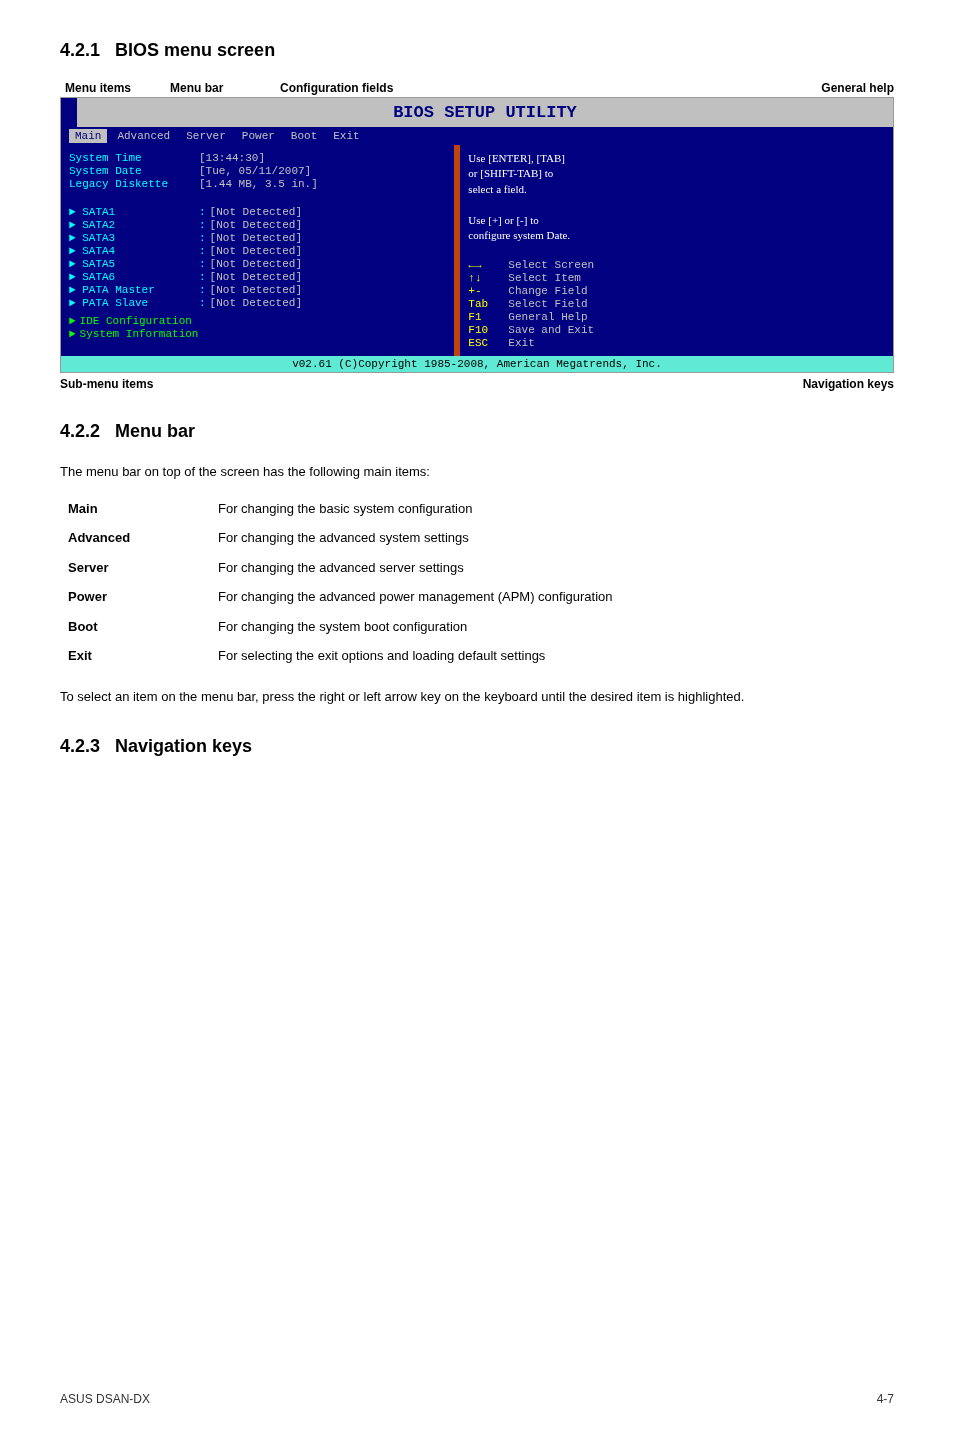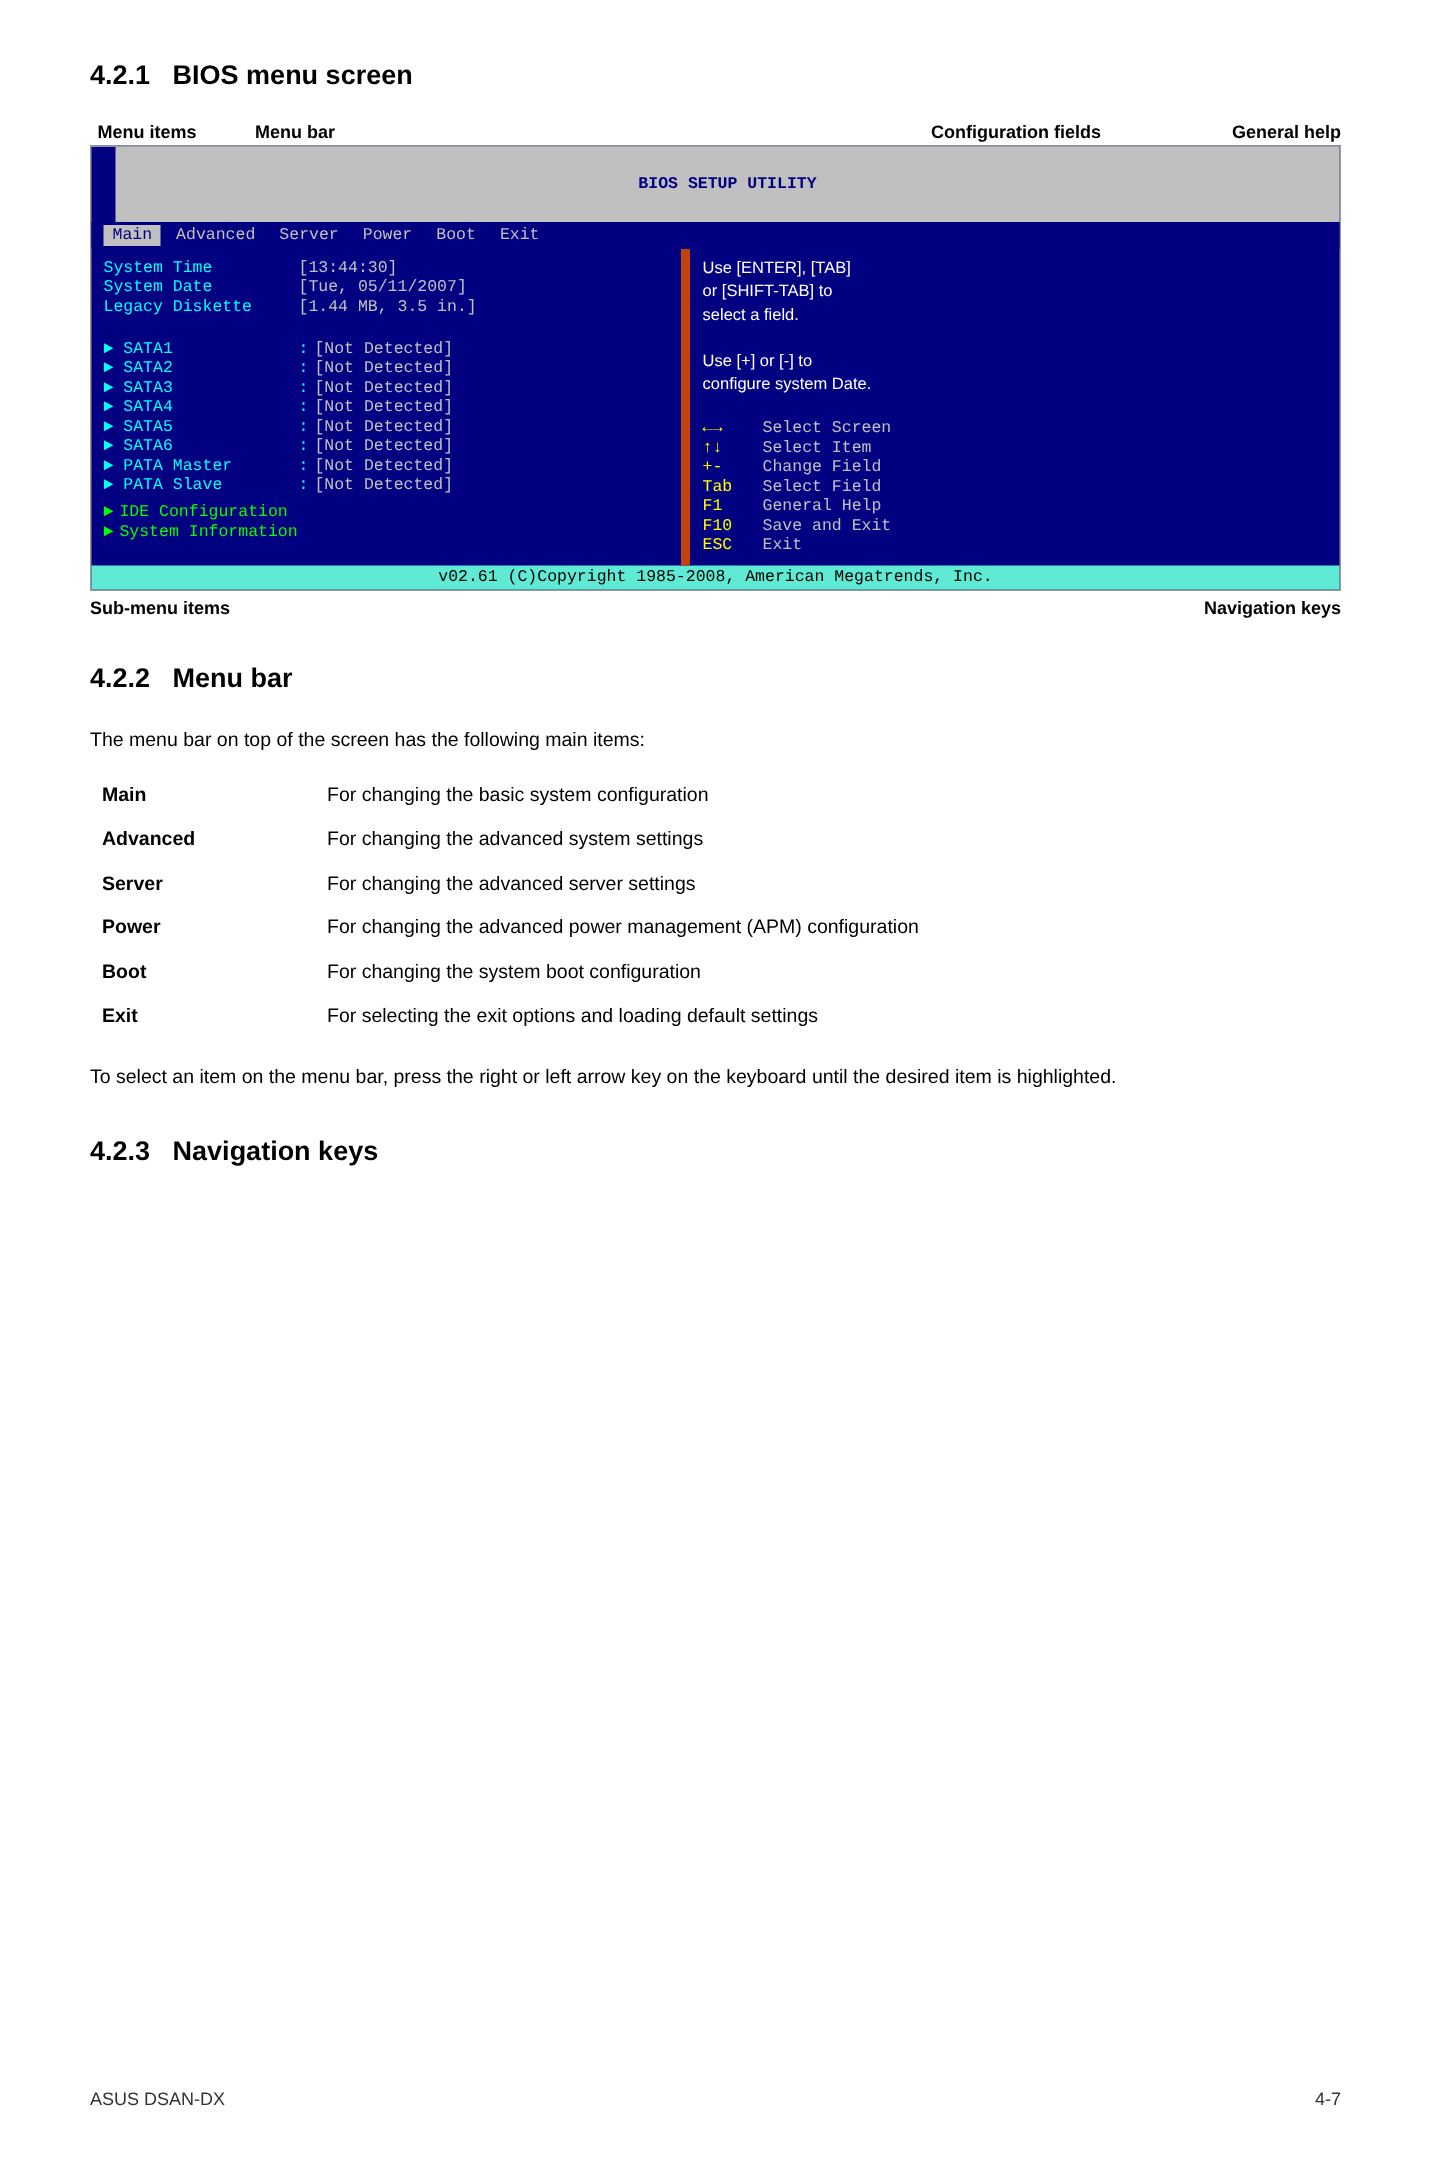--- a/index.html
+++ b/index.html
@@ -27,23 +27,23 @@
       font-family: 'Courier New', Courier, monospace;
       font-size: 11px;
       padding: 0;
       width: 100%;
     }
 
     .bios-header {
       background: #c0c0c0;
       color: #000080;
       text-align: center;
-      padding: 19px 0;
+      padding: 5px 0;
       font-weight: bold;
-      font-size: 11px;
+      font-size: 17px;
       margin-left: 16px;
     }
 
     .bios-menubar {
       background: #000080;
       display: flex;
       padding: 2px 8px;
       gap: 4px;
     }
 
@@ -110,21 +110,21 @@
       font-size: 11px;
       margin: 1px 0;
     }
 
     .bios-sub-item .arrow {
       margin-right: 4px;
     }
 
     .help-text {
       color: #ffffff;
-      font-family: Liberation Sans, sans-serif;
+      font-family: Liberation Serif, serif;
       font-size: 11px;
       line-height: 1.4;
     }
 
     .bios-nav-keys {
       margin-top: 8px;
       color: #c0c0c0;
       font-family: 'Courier New', Courier, monospace;
       font-size: 11px;
     }
@@ -228,21 +228,21 @@
     .top-labels {
       display: flex;
       font-size: 12px;
       font-weight: bold;
       margin-bottom: 2px;
       padding-left: 5px;
     }
 
     .label-mi { width: 105px; }
     .label-mb { width: 110px; }
-    .label-cf { flex: 1; text-align: right; }
+    .label-cf { flex: 1; text-align: left; }
     .label-gh { width: 160px; text-align: right; }
 
     .bottom-labels {
       display: flex;
       justify-content: space-between;
       font-size: 12px;
       font-weight: bold;
       margin-top: 4px;
     }
   </style>

